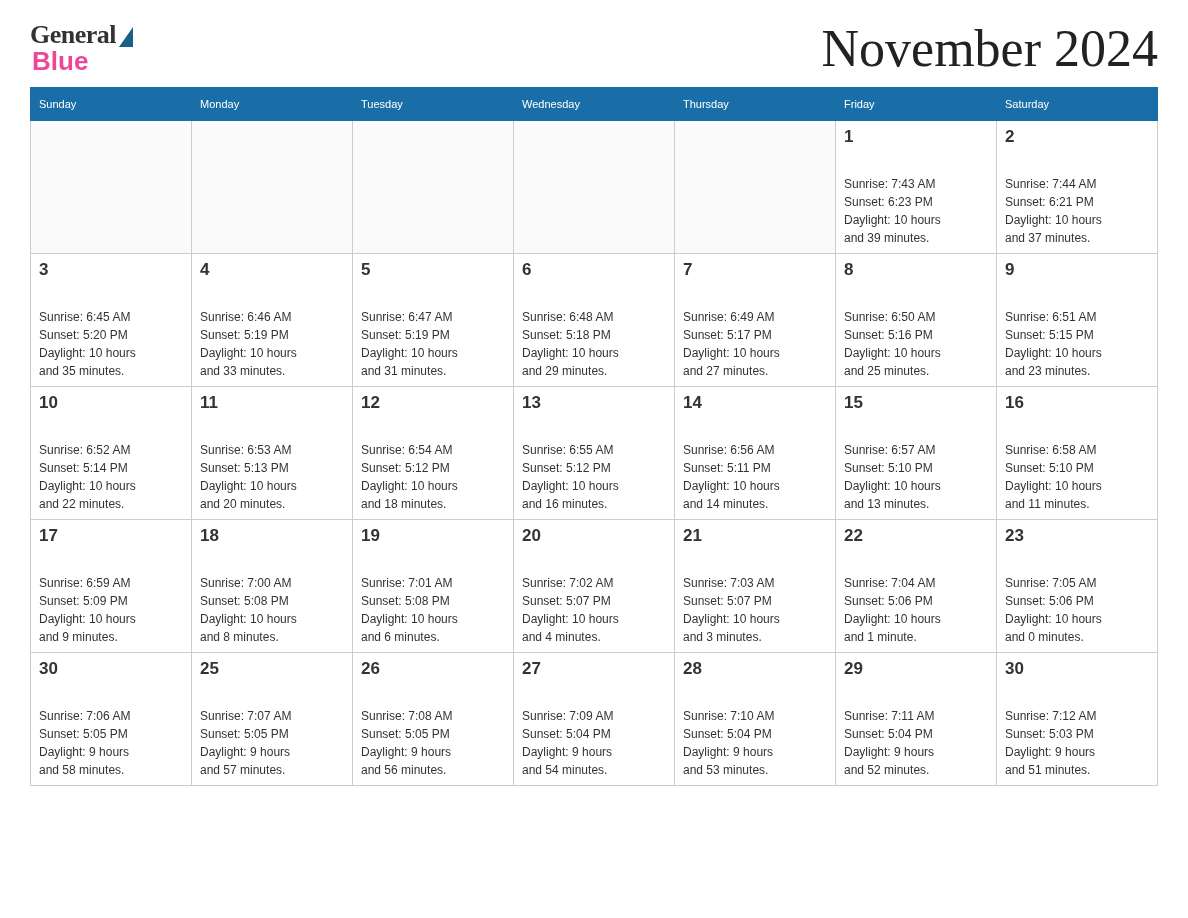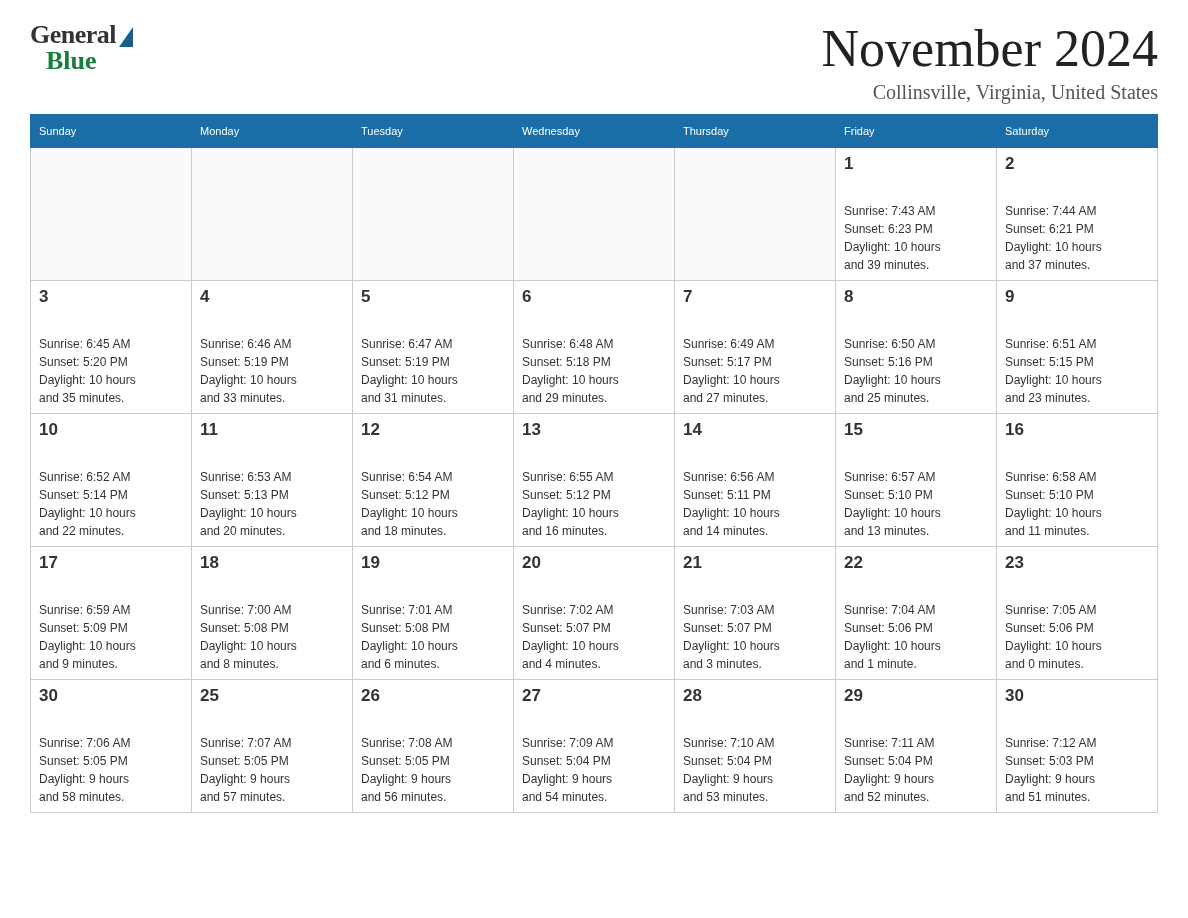--- a/index.html
+++ b/index.html
@@ -38,24 +38,23 @@
       height: 0;
       border-left: 14px solid transparent;
       border-right: 0px solid transparent;
       border-bottom: 20px solid #1a5f8a;
       margin-left: 3px;
       margin-top: 4px;
     }
     #logo-blue {
       font-size: 26px;
       font-weight: bold;
-      color: #15803d;
+      color: #ec4899;
       margin-top: -4px;
-      margin-left: 16px;
-      font-family: Liberation Serif, serif;
+      margin-left: 2px;
     }
     #title-section {
       text-align: right;
       font-family: Liberation Serif, serif;
     }
     #month-year {
       font-size: 52px;
       font-weight: 300;
       color: #222;
       line-height: 1.1;
@@ -111,21 +110,20 @@
 <div id="header">
   <div id="logo">
     <div id="logo-top">
       <span id="logo-general">General</span>
       <div id="logo-triangle"></div>
     </div>
     <span id="logo-blue">Blue</span>
   </div>
   <div id="title-section">
     <div id="month-year">November 2024</div>
-    <div id="location">Collinsville, Virginia, United States</div>
   </div>
 </div>
 
 <table id="calendar">
   <thead>
     <tr>
     <th>Sunday</th>
         <th>Monday</th>
         <th>Tuesday</th>
         <th>Wednesday</th>

